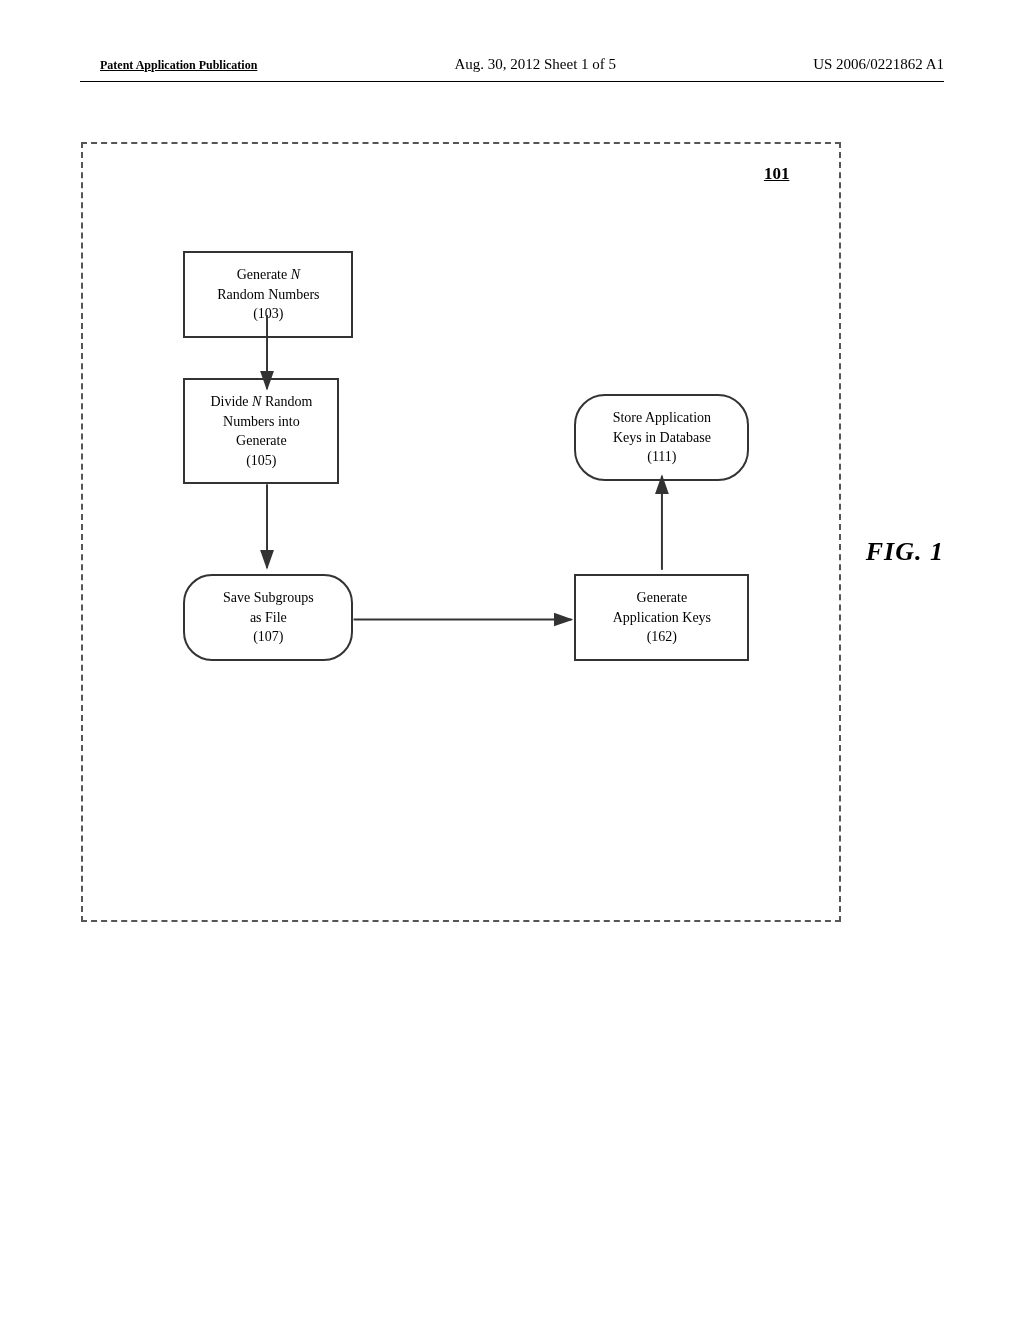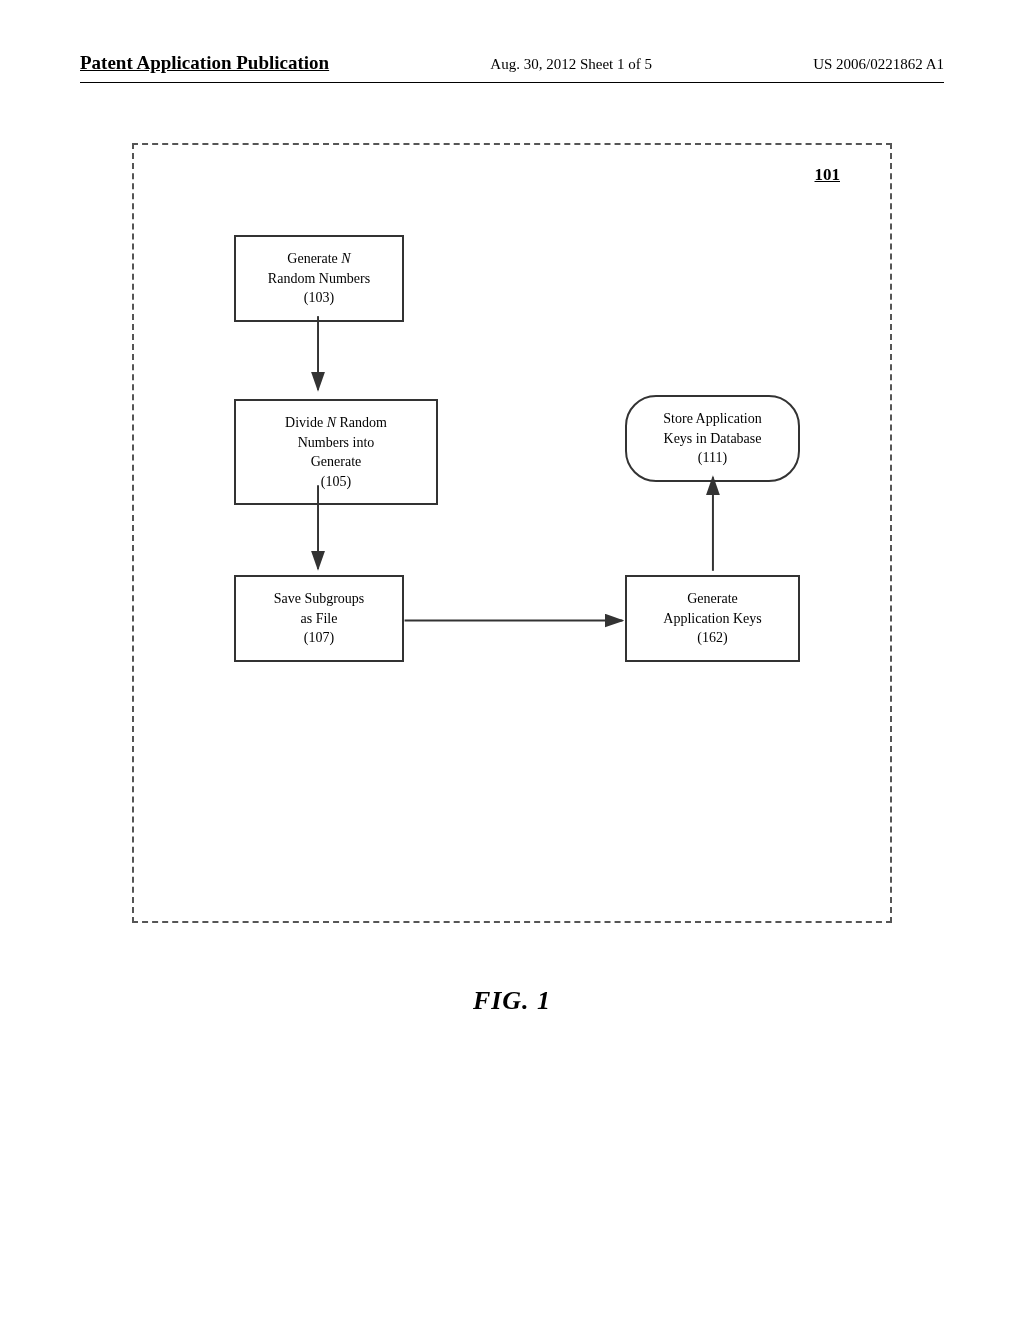--- a/index.html
+++ b/index.html
@@ -29,41 +29,42 @@
     .header {
       display: flex;
       justify-content: space-between;
       align-items: baseline;
       margin-bottom: 60px;
       border-bottom: 1px solid #000;
       padding-bottom: 8px;
     }
 
     .header-left {
-      font-size: 19px;
+      font-size: 12px;
       font-weight: bold;
+      margin-left: 20px;
     }
 
     .header-left span {
       text-decoration: underline;
     }
 
     .header-center {
       font-size: 15px;
       margin-top: 6px;
     }
 
     .header-right {
       font-size: 15px;
     }
 
     
     .diagram-area {
       display: flex;
-      flex-direction: column;
+      flex-direction: row;
       align-items: center;
       margin-top: 40px;
       gap: 23px;
     }
 
     
     .outer-dashed-box {
       border: 2px dashed #555;
       width: 760px;
       height: 780px;
@@ -87,34 +88,35 @@
       text-align: center;
       padding: 12px 16px;
       font-size: 14px;
       line-height: 1.4;
       position: absolute;
     }
 
     .box-103 {
       width: 170px;
       left: 100px;
-      top: 90px;
+      top: 107px;
       text-align: center;
     }
 
     .box-105 {
-      width: 204px;
+      width: 156px;
       left: 100px;
-      top: 254px;
+      top: 234px;
     }
 
     .box-107 {
       width: 170px;
       left: 100px;
       top: 430px;
+      border-radius: 29px;
     }
 
     .box-109 {
       width: 175px;
       right: 90px;
       top: 430px;
     }
 
     .box-111 {
       width: 175px;

